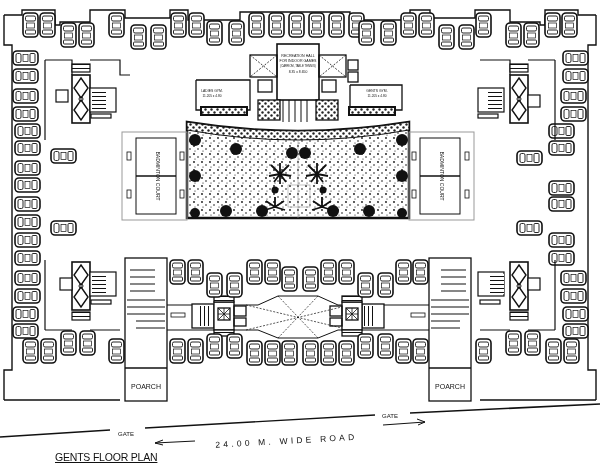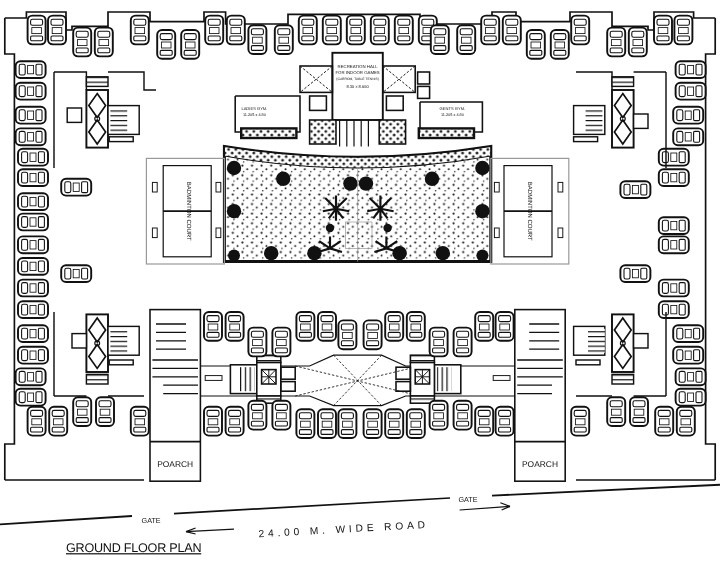--- a/index.html
+++ b/index.html
@@ -353,13 +353,13 @@
     <path d="M155 443 L195 441" stroke="#111" stroke-width="1" fill="none"></path>
     <path d="M155 443 L163 440 M155 443 L163 445" stroke="#111" stroke-width="1" fill="none"></path>
     <path d="M383 425 L425 422" stroke="#111" stroke-width="1" fill="none"></path>
     <path d="M425 422 L417 419 M425 422 L418 425" stroke="#111" stroke-width="1" fill="none"></path>
   </g>
   <text class="lbl" x="118" y="436" font-size="6">GATE</text>
   <text class="lbl" x="382" y="418" font-size="6">GATE</text>
   <text class="lbl" x="215" y="443" font-size="8.5" letter-spacing="3.2" transform="rotate(-3.2 300 435)">24.00 M. WIDE ROAD</text>
 </svg>
 
-<div class="t-title">GROUND FLOOR PLAN</div>
+<div class="t-title">GENTS FLOOR PLAN</div>
 
 </body></html>

